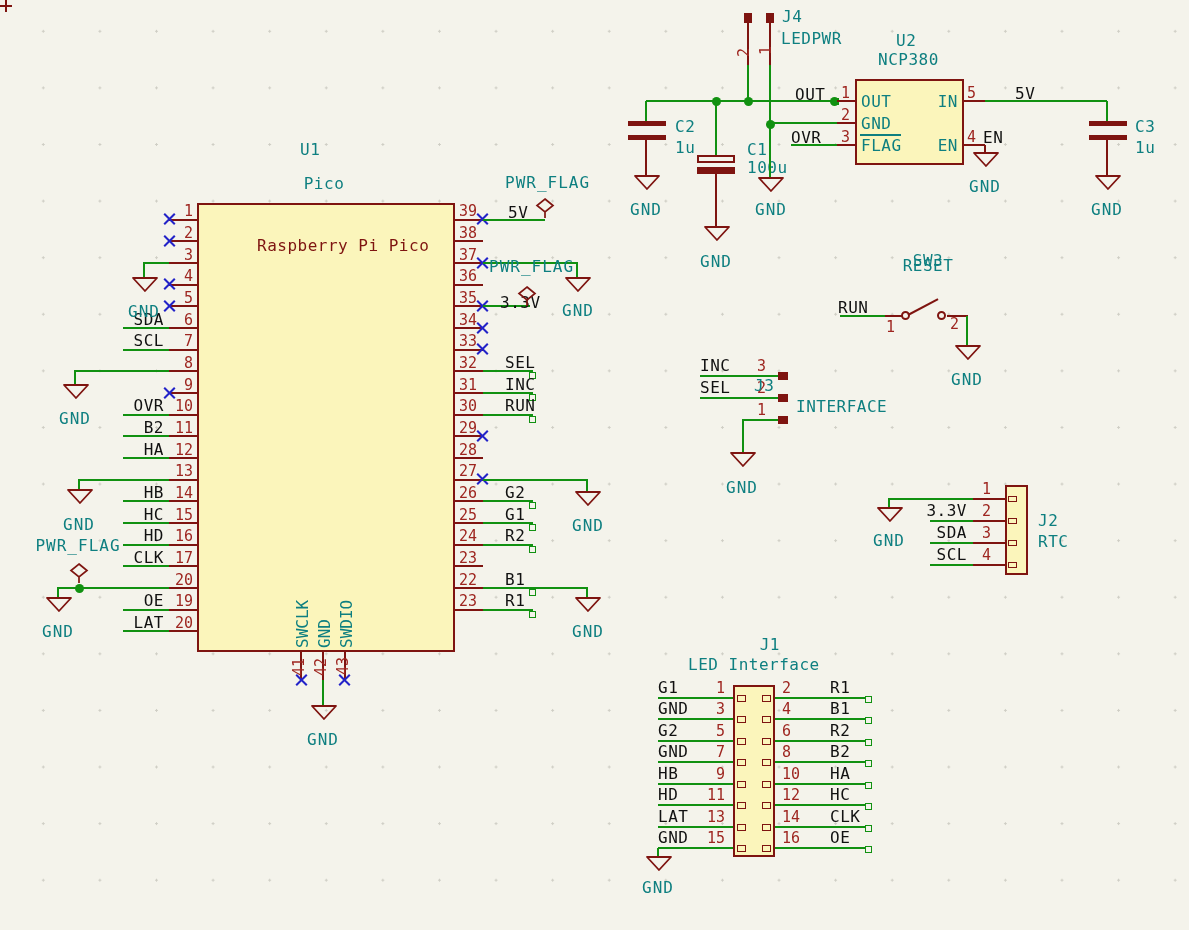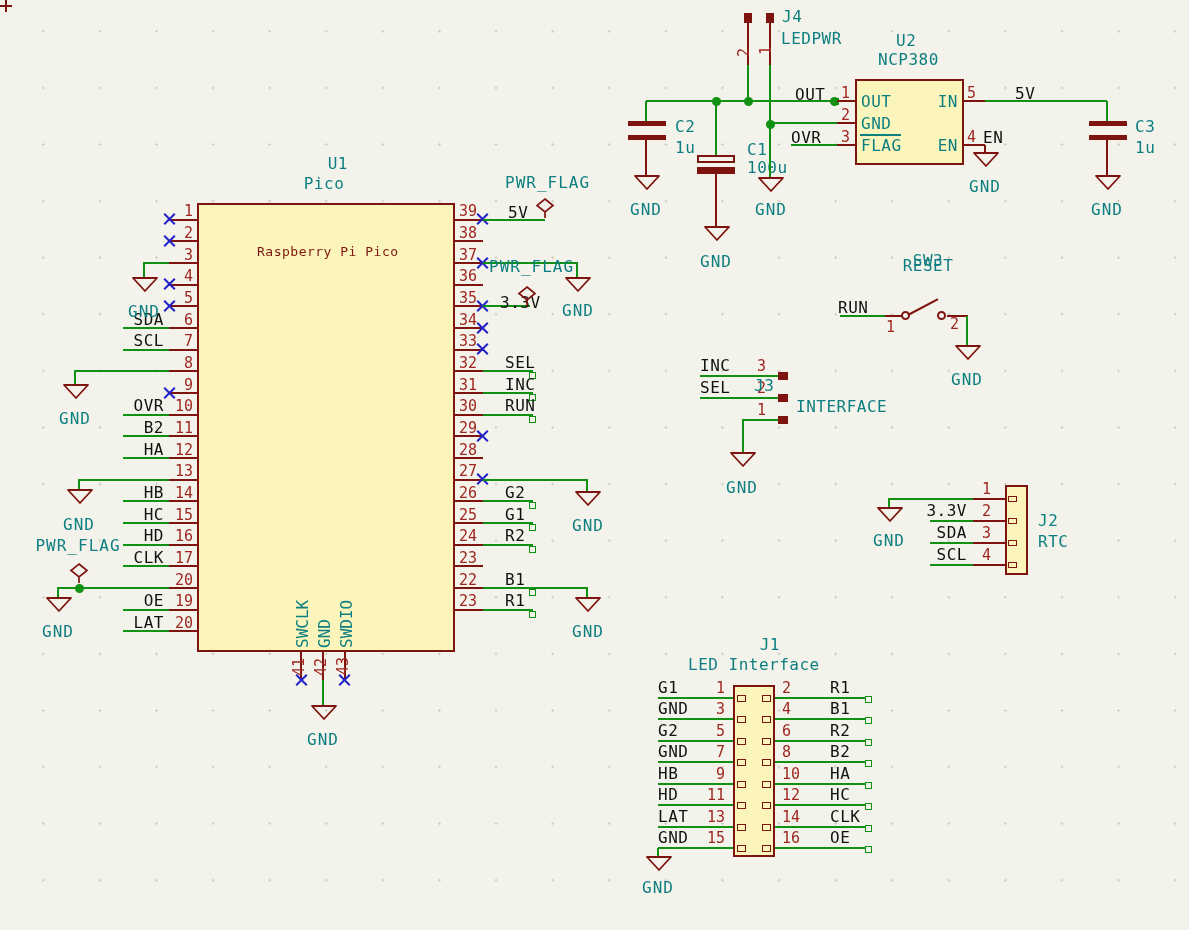--- a/index.html
+++ b/index.html
@@ -112,24 +112,24 @@
       <g id="g-tri">
           <path d="M1 1 H25 L13 14 Z" fill="none" stroke="#7E1410" stroke-width="1.8" stroke-linejoin="round"></path>
         </g>
       <g id="g-pf">
           <path d="M9 2 L17 8.5 L9 15 L1 8.5 Z M9 15 L9 21" fill="none" stroke="#7E1410" stroke-width="1.7"></path>
         </g>
     </defs>
   </svg>
 
   
-  <div class="ref" style="left:300px;top:154px;width:48px;text-align:right">U1</div>
+  <div class="ref" style="left:300px;top:140px;width:48px;text-align:left">U1</div>
   <div class="ref" style="left:300px;top:174px;width:48px;text-align:center">Pico</div>
   <div class="box" style="left:197px;top:203px;width:258px;height:449px"></div>
-  <div class="abs" style="left:257px;top:244px;color:var(--mar);font-size:13px;letter-spacing:0.5px">Raspberry Pi Pico</div>
+  <div class="abs" style="left:257px;top:236px;color:var(--mar);font-size:16px;letter-spacing:0.5px">Raspberry Pi Pico</div>
 
   
   <div class="pl">
 
       <div class="prow conn-nc">
 
         <i class="stub"></i>
         <span class="num">1</span>
         <i class="ncx">
           <b></b>

